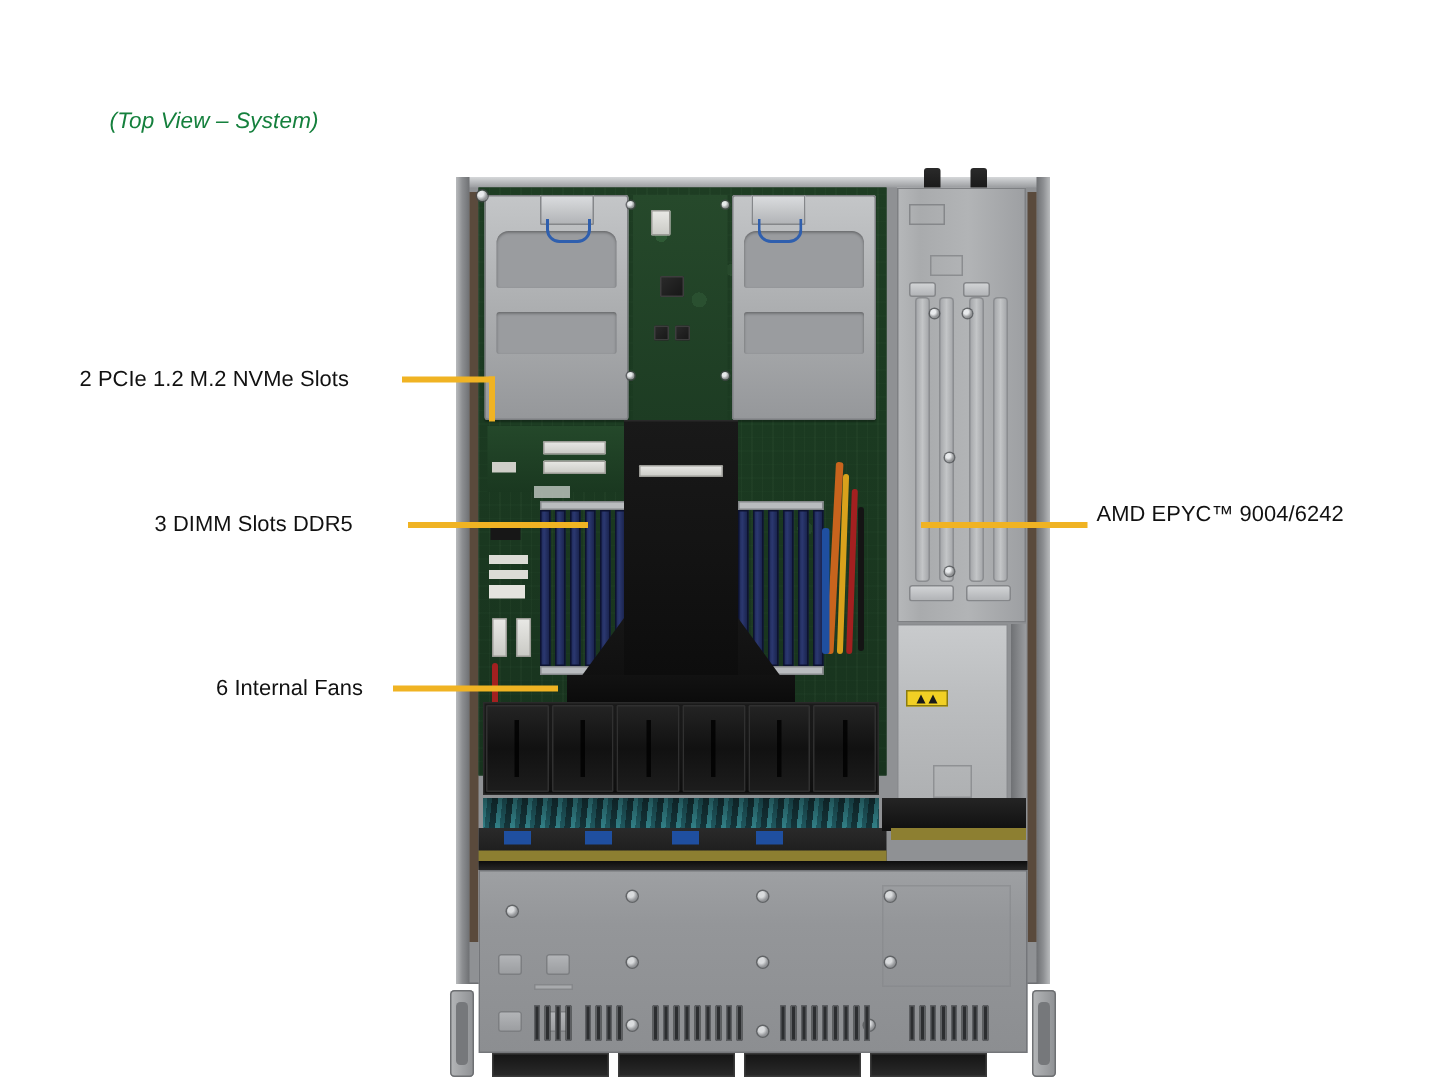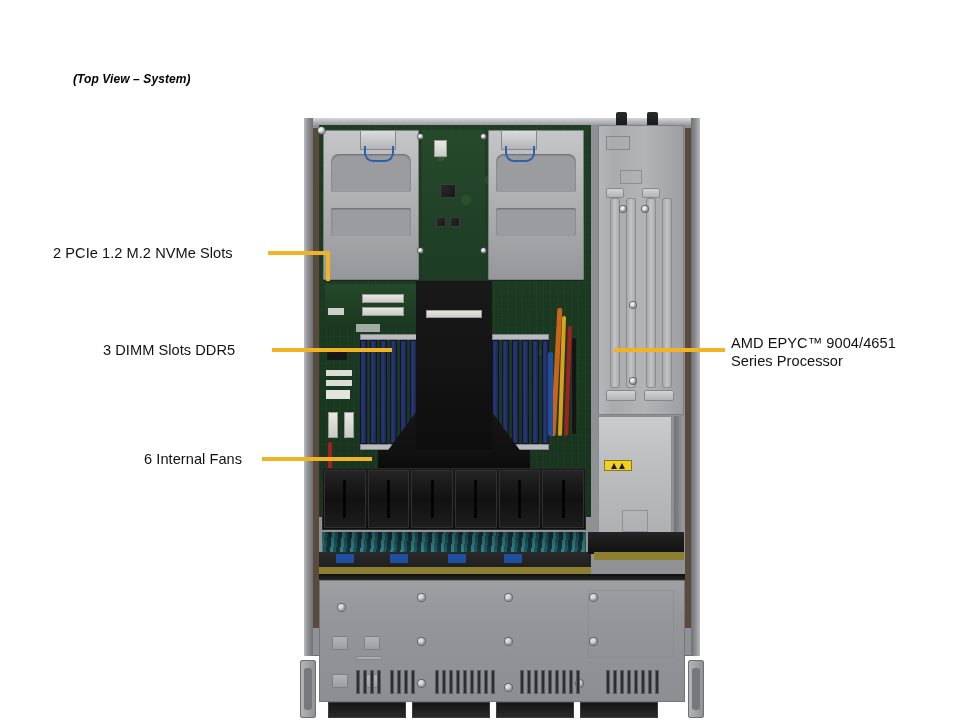--- a/index.html
+++ b/index.html
@@ -14,25 +14,25 @@
     overflow: hidden;
     font-family: "Liberation Sans", sans-serif;
     color: #1a1a1a;
   }
 
   
   #view-title {
     position: absolute;
     left: 73px;
     top: 72px;
-    font-size: 12px;
+    font-size: 15px;
     font-style: italic;
-    font-weight: 700;
+    font-weight: 400;
     letter-spacing: .1px;
-    color: #000000;
+    color: #15803d;
     white-space: nowrap;
   }
 
   
   .callout-label {
     position: absolute;
     font-size: 14.6px;
     line-height: 18px;
     color: #111111;
     white-space: nowrap;
@@ -523,15 +523,14 @@
 
 <div class="leader leader-h" style="left:614px;top:348px;width:111px;"></div>
 
 <div class="callout-label left" id="label-m2" style="left:53px;top:244px;">2 PCIe 1.2 M.2 NVMe Slots</div>
 
 <div class="callout-label left" id="label-dimm" style="left:103px;top:341px;">3 DIMM Slots DDR5</div>
 
 <div class="callout-label left" id="label-fans" style="left:144px;top:450px;">6 Internal Fans</div>
 
 <div class="callout-label right" id="label-cpu" style="left:731px;top:334px;">
-  <span>AMD EPYC™ 9004/4651</span>
-  <span class="callout-line-2">Series Processor</span>
+  <span>AMD EPYC™ 9004/6242</span>
 </div>
 
 </body></html>

